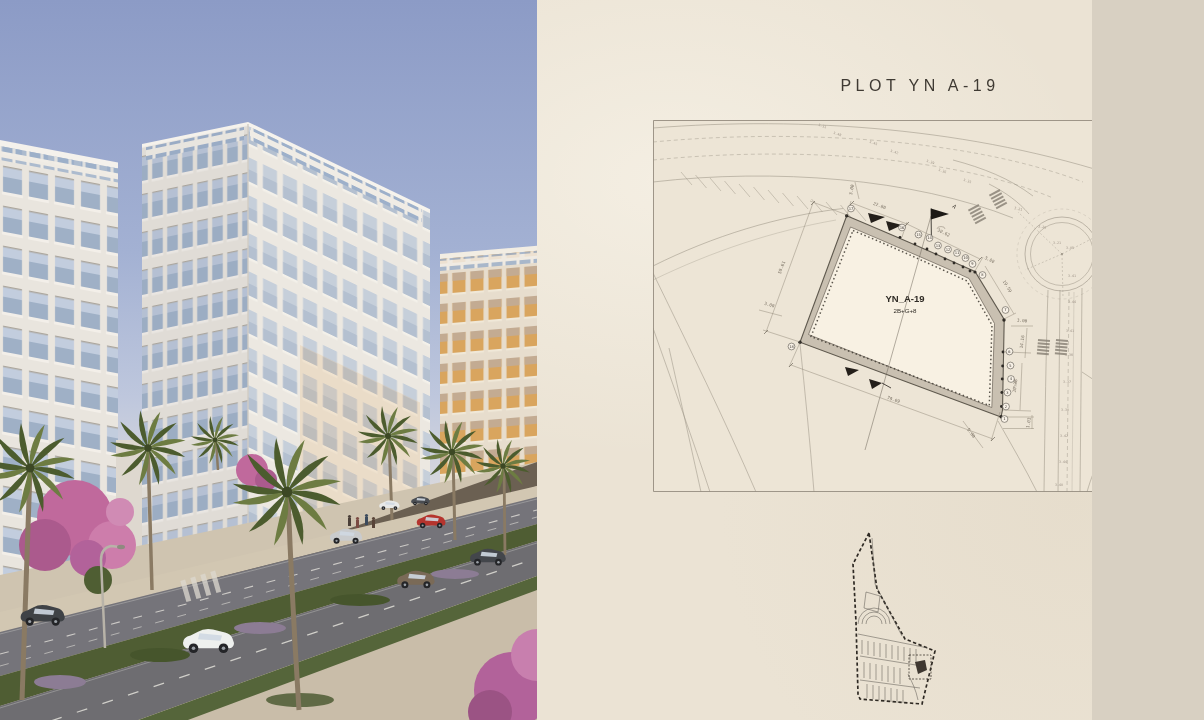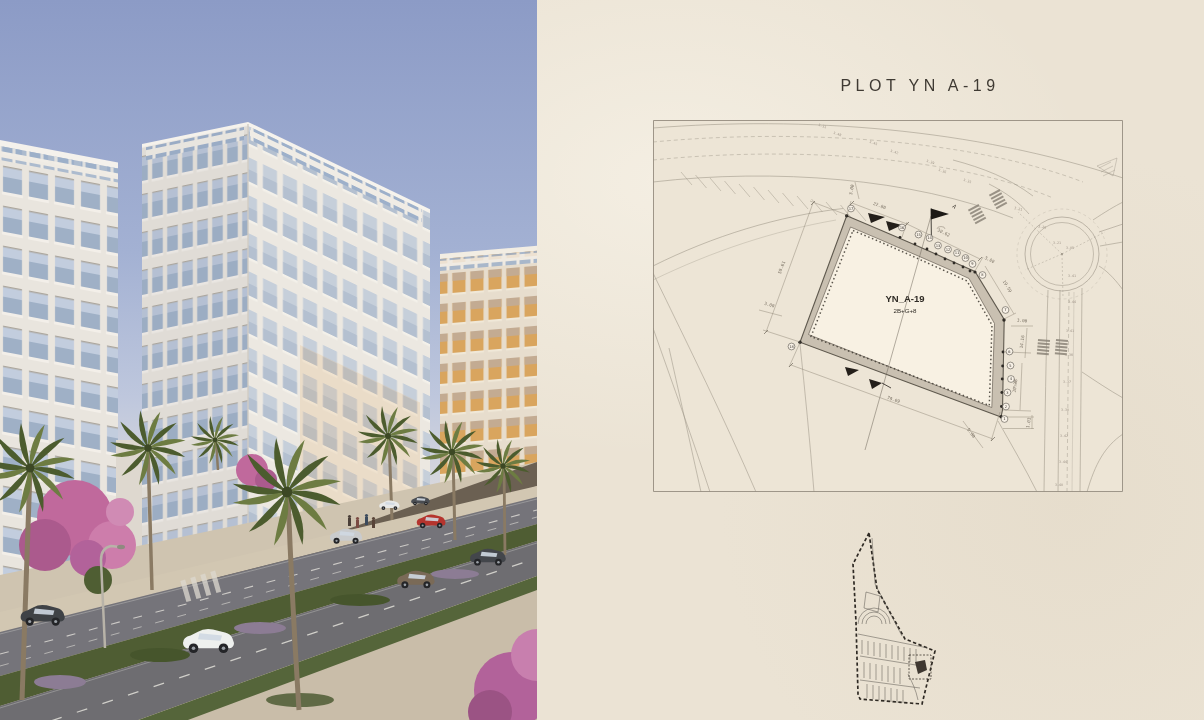--- a/index.html
+++ b/index.html
@@ -1,16 +1,16 @@
 <!DOCTYPE html>
 <html><head>
 <meta charset="utf-8">
 <style>
   html,body{margin:0;padding:0;background:#d8d0c2;}
-  .stage{position:relative;width:1204px;height:720px;overflow:hidden;
+  .stage{position:relative;width:1092px;height:720px;overflow:hidden;
     font-family:"Liberation Sans","DejaVu Sans",sans-serif;}
   .photo-panel{position:absolute;left:0;top:0;width:537px;height:720px;overflow:hidden;}
   .plan-panel{position:absolute;left:537px;top:0;width:667px;height:720px;
     background:
       radial-gradient(600px 400px at 20% 25%, rgba(255,252,244,0.45), rgba(255,252,244,0) 70%),
       radial-gradient(500px 500px at 80% 70%, rgba(221,210,190,0.35), rgba(221,210,190,0) 70%),
       #ebe3d4;}
   .plan-title{position:absolute;left:383px;top:77px;transform:translateX(-50%);
     font-size:16px;font-weight:400;letter-spacing:4.5px;color:#3f3a33;white-space:nowrap;}
   .plan-frame{position:absolute;left:116px;top:120px;width:470px;height:372px;}

